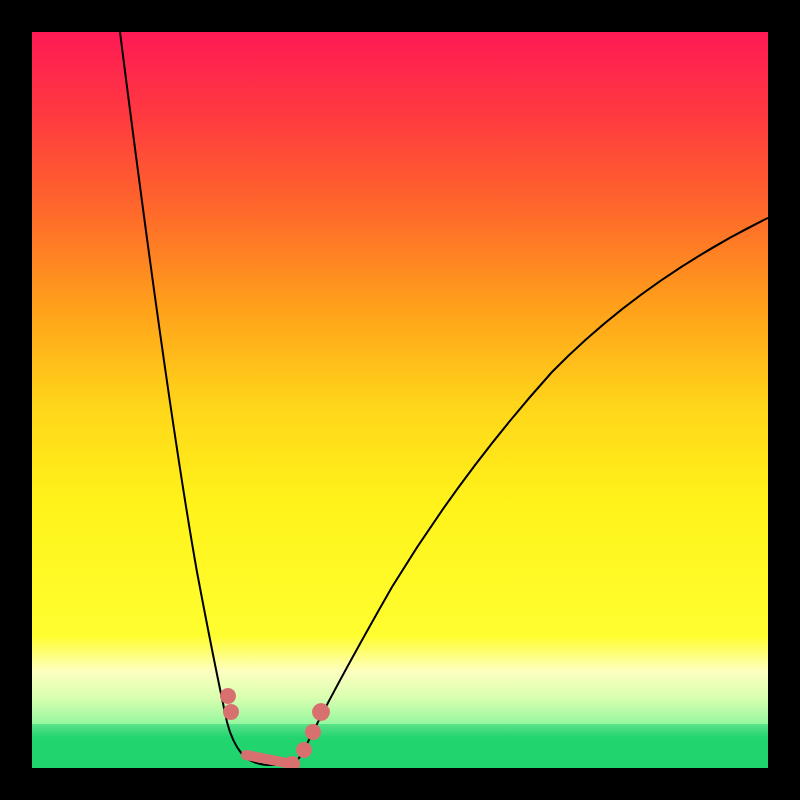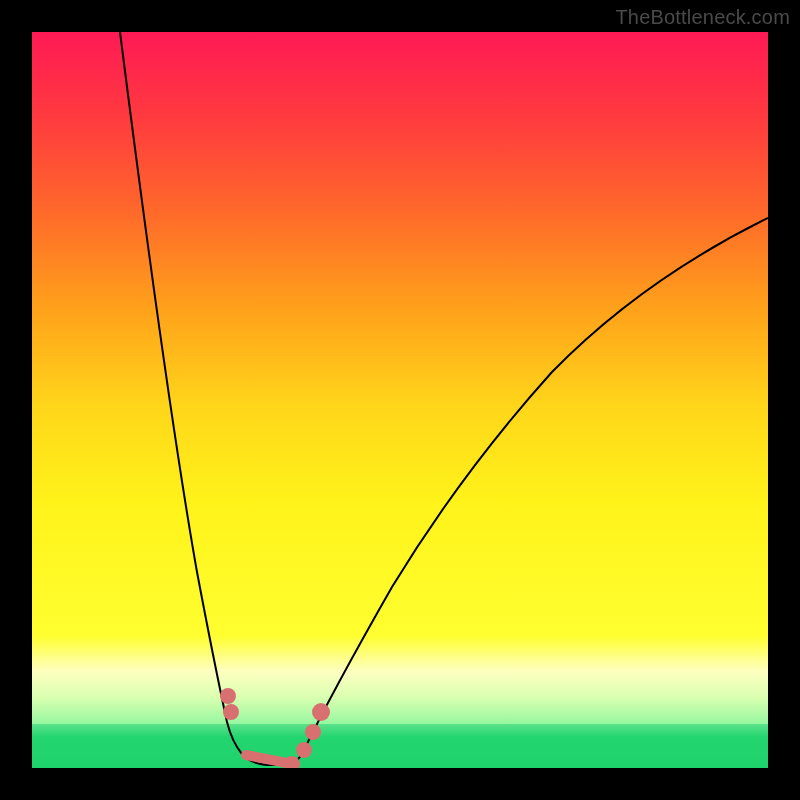--- a/index.html
+++ b/index.html
@@ -135,14 +135,13 @@
         <circle class="marker" cx="199" cy="680" r="8"></circle>
         <line class="marker-line" x1="214" y1="723" x2="260" y2="732"></line>
         <circle class="marker" cx="260" cy="732" r="8"></circle>
         <circle class="marker" cx="272" cy="718" r="8"></circle>
         <circle class="marker" cx="281" cy="700" r="8"></circle>
         <circle class="marker" cx="289" cy="680" r="9"></circle>
       </g>
     </svg>
   </div>
 
-  <div class="attribution">TheBottleneck.com</div>
 </div>
 
 </body></html>

